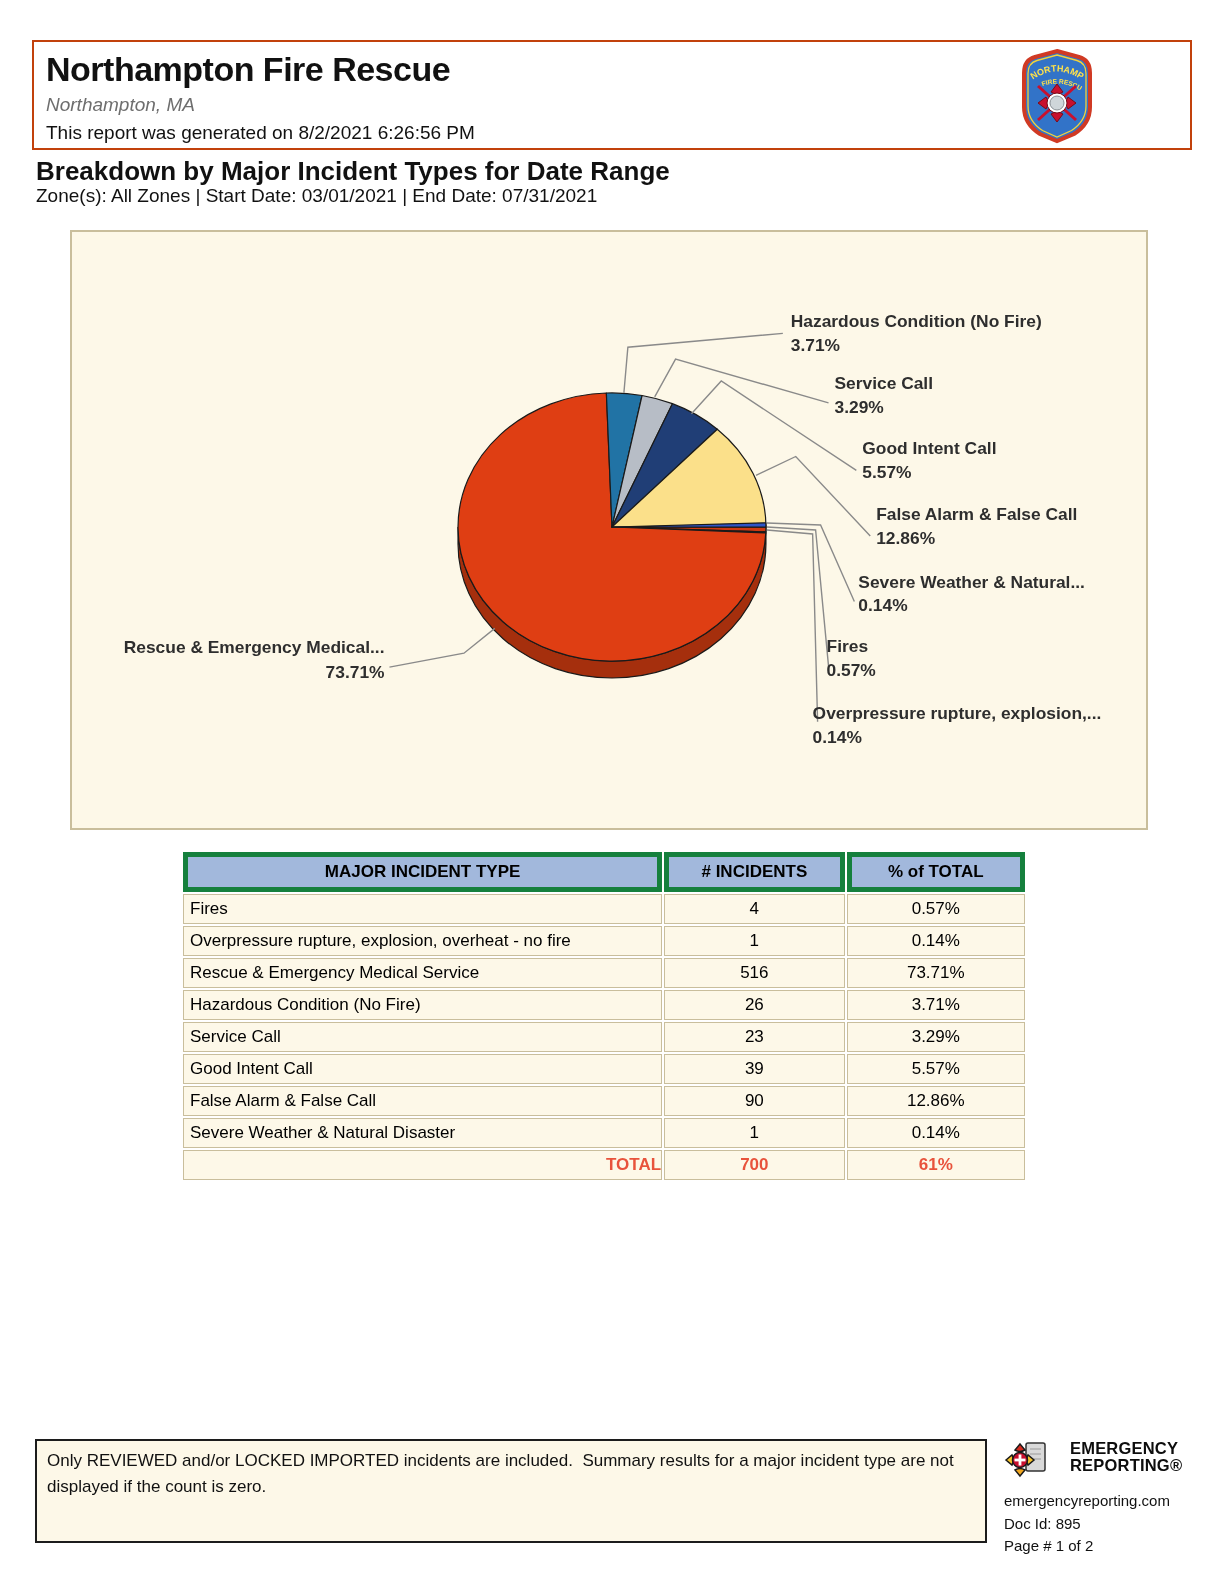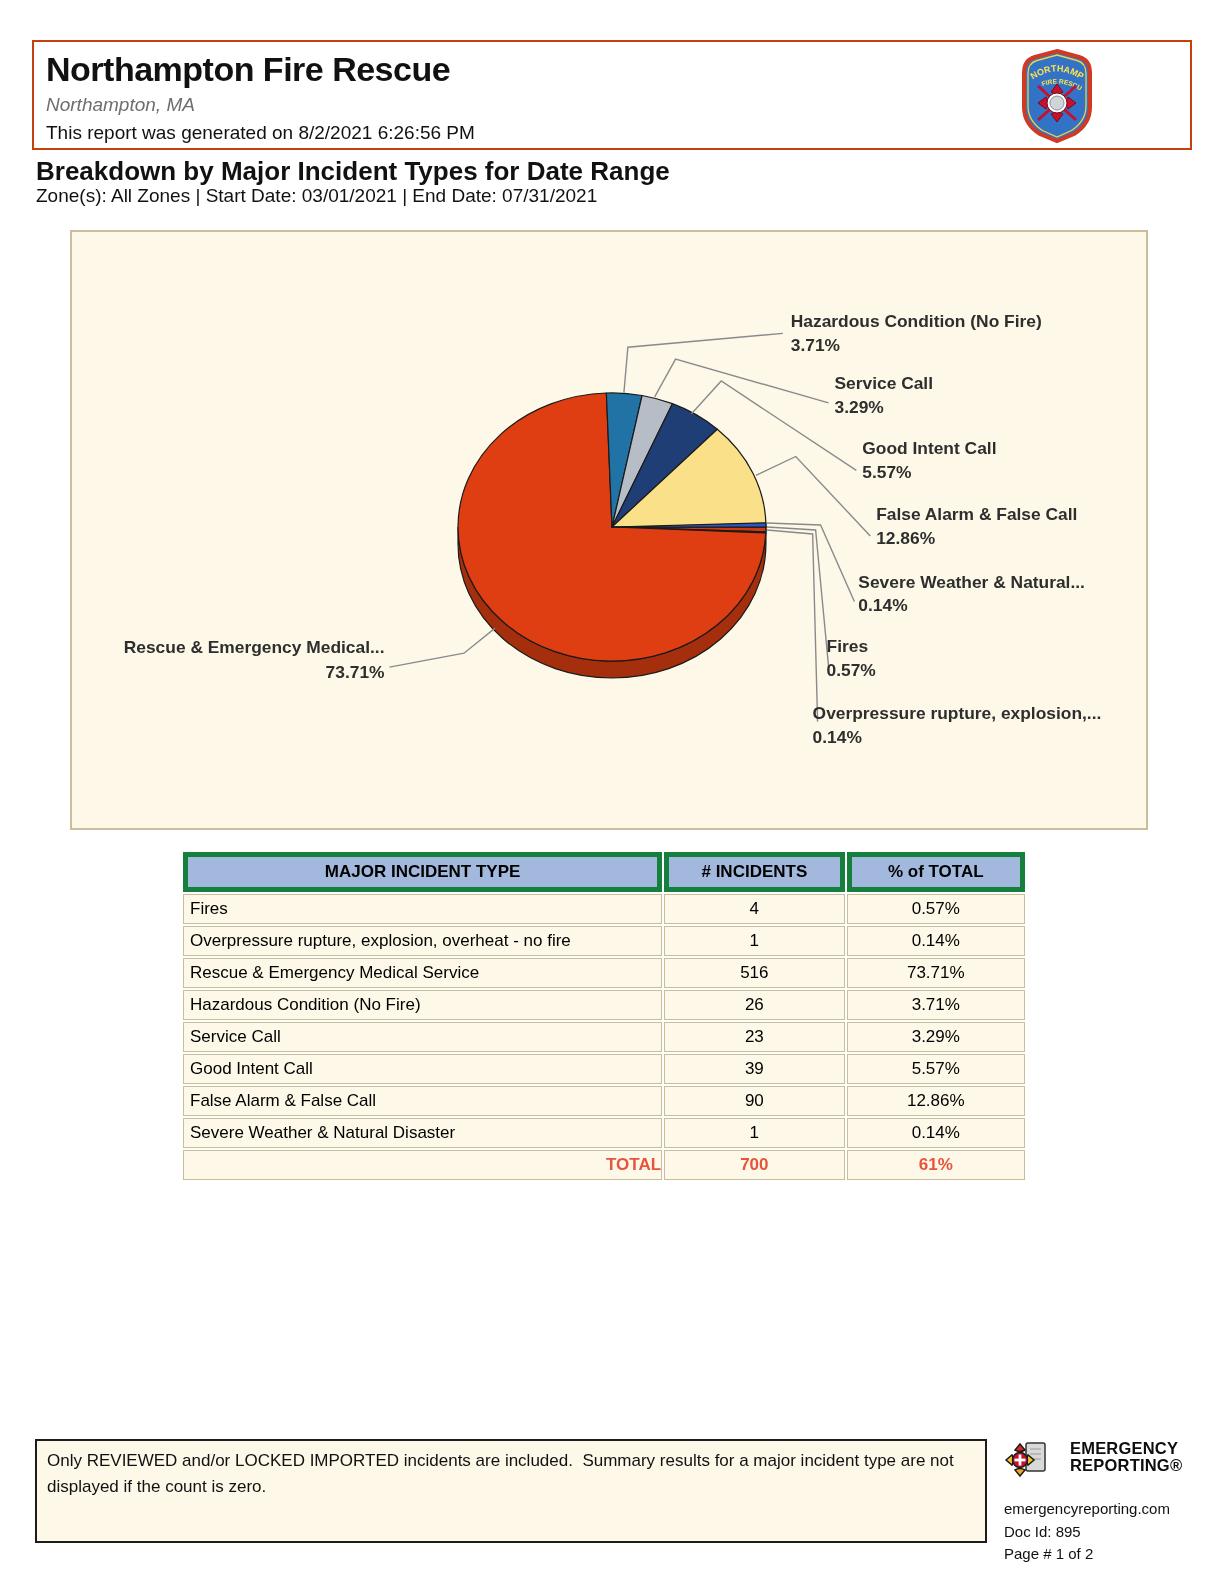--- a/index.html
+++ b/index.html
@@ -45,21 +45,21 @@
   tr.total-row td.c-type{text-align:right;padding-right:0;}
   
   .footer-note-box{
     position:absolute;left:35px;top:1439px;width:952px;height:104px;
     background:#FDF8E8;border:2.5px solid #1c1c1c;box-sizing:border-box;
     font-size:17px;line-height:1.55;padding:7px 10px;white-space:pre-wrap;
   }
   .brand-block{position:absolute;left:1004px;top:1440px;width:210px;}
   .brand-row{display:flex;align-items:flex-start;gap:22px;}
   .brand-name{font-weight:bold;font-size:16.5px;line-height:1.05;letter-spacing:0.2px;color:#0d0d0d;}
-  .brand-sub{margin-top:18px;font-size:15px;line-height:1.5;color:#111;}
+  .brand-sub{margin-top:10px;font-size:15px;line-height:1.5;color:#111;}
 </style>
 </head>
 <body>
 
 <div class="header-box">
   <div class="report-title">Northampton Fire Rescue</div>
   <div class="report-subtitle">Northampton, MA</div>
   <div class="report-generated">This report was generated on 8/2/2021 6:26:56 PM</div>
   <svg class="dept-badge" viewBox="0 0 74 96">
     <path d="M37 3 L59 9 Q70 12 70 25 L70 59 Q70 76 54 86 L37 93 L20 86 Q4 76 4 59 L4 25 Q4 12 15 9 Z" fill="#3273C8" stroke="#D03A24" stroke-width="4"></path>

